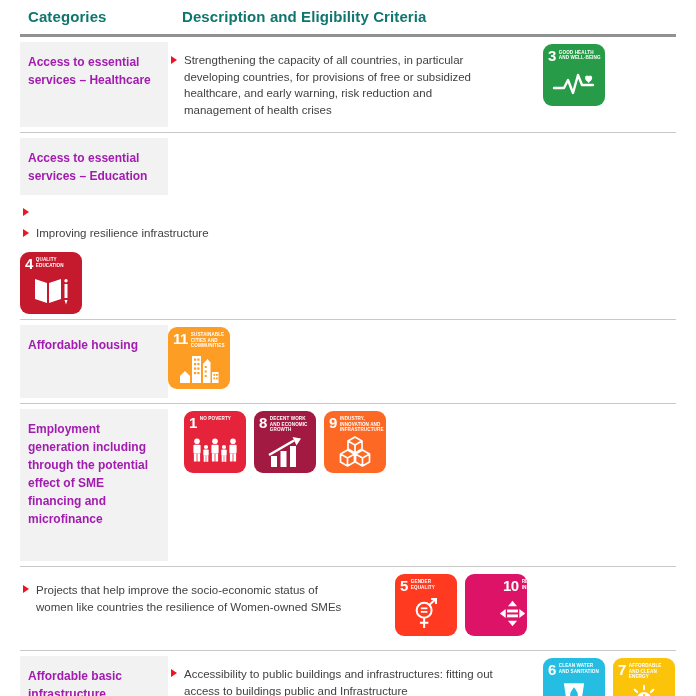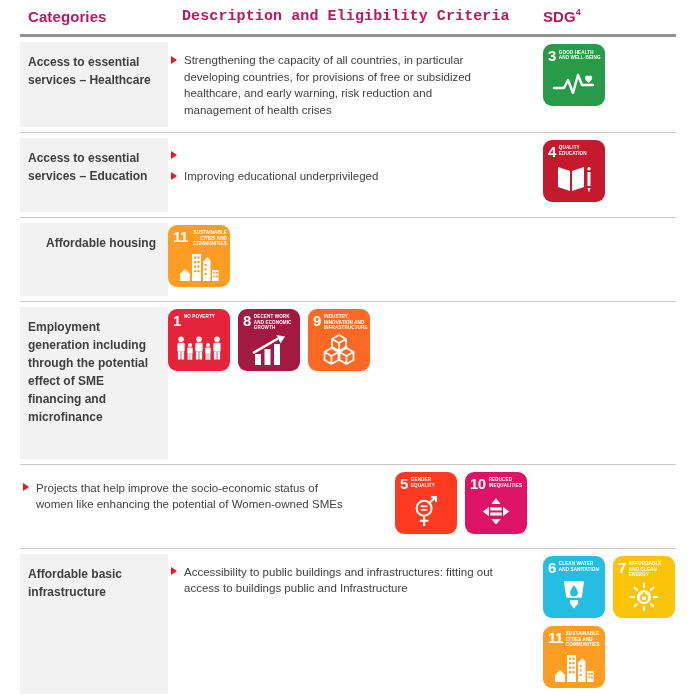--- a/index.html
+++ b/index.html
@@ -6,39 +6,39 @@
   html,body { background:#fff; }
   body {
     width:696px; height:696px; overflow:hidden;
     font-family:"Liberation Sans","DejaVu Sans",sans-serif;
     -webkit-font-smoothing:antialiased;
   }
   .page { width:656px; margin:0 auto; padding-top:6px; }
 
   
   .thead { display:flex; align-items:flex-start; padding:2px 0 9px 0; border-bottom:3px solid #919191; }
-  .th { color:#be185d; font-weight:bold; font-size:15px; letter-spacing:0.1px; }
+  .th { color:#0f766e; font-weight:bold; font-size:15px; letter-spacing:0.1px; }
   .th-cat  { width:148px; padding-left:8px; }
-  .th-desc { width:375px; padding-left:14px;font-family:Liberation Mono, monospace; }
+  .th-desc { width:375px; padding-left:14px; }
   .th-sdg  { flex:1; }
   .th-sdg sup { font-size:9px; position:relative; top:-1px; vertical-align:super; }
 
   
   .row { display:flex; align-items:stretch; padding:5px 0; border-bottom:1px solid #c9c9c9; }
   .row:last-child { border-bottom:3px solid #868686; }
   #rows .row:nth-child(1){ min-height:82px; }
-  #rows .row:nth-child(2){ min-height:85px; }
-  #rows .row:nth-child(3){ min-height:84px;text-align:right; }
-  #rows .row:nth-child(4){ min-height:163px; }
+  #rows .row:nth-child(2){ min-height:85px;flex-direction:column; }
+  #rows .row:nth-child(3){ min-height:84px; }
+  #rows .row:nth-child(4){ min-height:163px;gap:16px; }
   #rows .row:nth-child(5){ min-height:84px; }
   #rows .row:nth-child(6){ min-height:153px; }
 
   .cell-cat {
     width:148px; background:#f2f2f2; padding:11px 12px 10px 8px;
-    font-size:12px; font-weight:bold; color:#404040; line-height:1.5;
+    font-size:12px; font-weight:bold; color:#a21caf; line-height:1.5;
   }
   .cell-desc { width:375px; padding:10px 49px 8px 3px; }
   .bullet { display:flex; margin-bottom:9px; }
   .bullet:last-child { margin-bottom:0; }
   .bullet-marker {
     flex:0 0 13px; margin-top:3.5px;
     width:0; height:0;
     border-left:6px solid #ee1423;
     border-top:4px solid transparent;
     border-bottom:4px solid transparent;
@@ -59,21 +59,20 @@
   .sdg-pic { flex:1; display:flex; justify-content:center; align-items:center; padding-bottom:2px; }
   .sdg-pic svg { display:block; }
 </style>
 </head>
 <body>
 
 <div class="page">
   <div class="thead">
     <div class="th th-cat">Categories</div>
     <div class="th th-desc">Description and Eligibility Criteria</div>
-    <div class="th th-sdg"><span>SDG</span><sup>4</sup></div>
   </div>
   <div id="rows">
       <div class="row">
         <div class="cell-cat">Access to essential services – Healthcare</div>
         <div class="cell-desc">
           <div class="bullet">
             <span class="bullet-marker"></span>
             <span class="bullet-text">Strengthening the capacity of all countries, in particular developing countries, for provisions of free or subsidized healthcare, and early warning, risk reduction and management of health crises</span>
           </div>
         </div>
@@ -93,21 +92,21 @@
         </div>
       </div>
       <div class="row">
         <div class="cell-cat">Access to essential services – Education</div>
         <div class="cell-desc">
           <div class="bullet">
             <span class="bullet-marker"></span>
           </div>
           <div class="bullet">
             <span class="bullet-marker"></span>
-            <span class="bullet-text">Improving educational underprivileged</span>
+            <span class="bullet-text">Improving resilience infrastructure</span>
           </div>
         </div>
         <div class="cell-sdg">
           <div class="sdg-icon" style="background: rgb(197, 25, 45);">
             <div class="sdg-head">
               <span class="sdg-num">4</span>
               <span class="sdg-label">QUALITY EDUCATION</span>
             </div>
             <div class="sdg-pic">
               <svg width="38" height="28" viewBox="0 0 38 28">
@@ -221,40 +220,40 @@
                 </g>
               </svg>
             </div>
           </div>
         </div>
       </div>
       <div class="row">
         <div class="cell-desc">
           <div class="bullet">
             <span class="bullet-marker"></span>
-            <span class="bullet-text">Projects that help improve the socio-economic status of women like enhancing the potential of Women-owned SMEs</span>
+            <span class="bullet-text">Projects that help improve the socio-economic status of women like countries the resilience of Women-owned SMEs</span>
           </div>
         </div>
         <div class="cell-sdg">
           <div class="sdg-icon" style="background: rgb(255, 58, 33);">
             <div class="sdg-head">
               <span class="sdg-num">5</span>
               <span class="sdg-label">GENDER EQUALITY</span>
             </div>
             <div class="sdg-pic">
               <svg width="28" height="31" viewBox="0 0 30 33">
                 <circle cx="13" cy="13" r="8" fill="none" stroke="#fff" stroke-width="2.2"></circle>
                 <rect x="9.5" y="10" width="7" height="1.9" fill="#fff"></rect>
                 <rect x="9.5" y="13.8" width="7" height="1.9" fill="#fff"></rect>
                 <path d="M13 21 V32 M8.5 26.5 H17.5" stroke="#fff" stroke-width="2.2"></path>
                 <path d="M18.8 7.2 L25.5 1 M20.5 1 H25.7 V6.2" fill="none" stroke="#fff" stroke-width="2.2"></path>
               </svg>
             </div>
           </div>
-          <div class="sdg-icon" style="background: rgb(221, 19, 103);">
+          <div class="sdg-icon" style="background: rgb(221, 19, 103); padding-left: 33px;">
             <div class="sdg-head">
               <span class="sdg-num">10</span>
               <span class="sdg-label">REDUCED INEQUALITIES</span>
             </div>
             <div class="sdg-pic">
               <svg width="30" height="30" viewBox="0 0 32 32">
                 <rect x="10" y="12.2" width="12" height="3.2" fill="#fff"></rect>
                 <rect x="10" y="17.6" width="12" height="3.2" fill="#fff"></rect>
                 <path d="M16 2.5 L21 8.5 H11 Z" fill="#fff"></path>
                 <path d="M16 30.5 L21 24.5 H11 Z" fill="#fff"></path>

